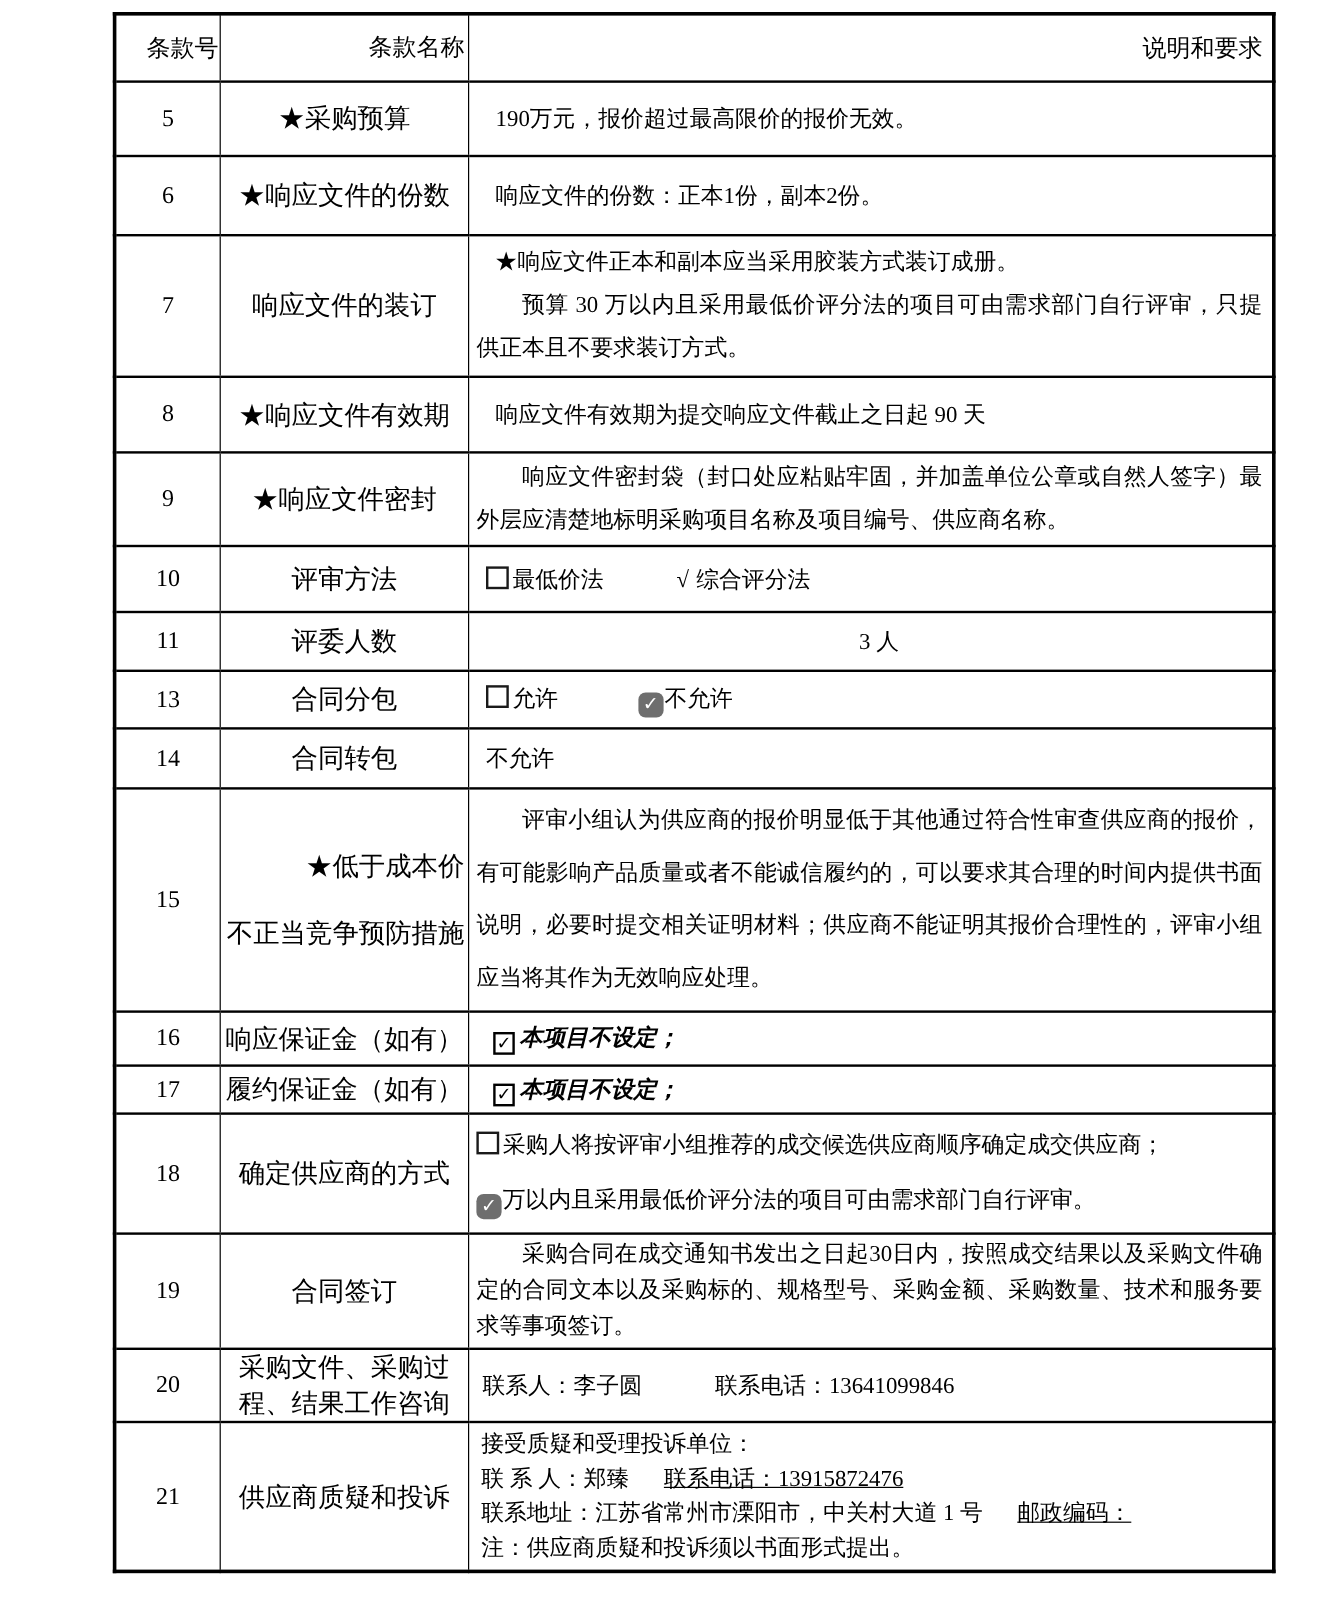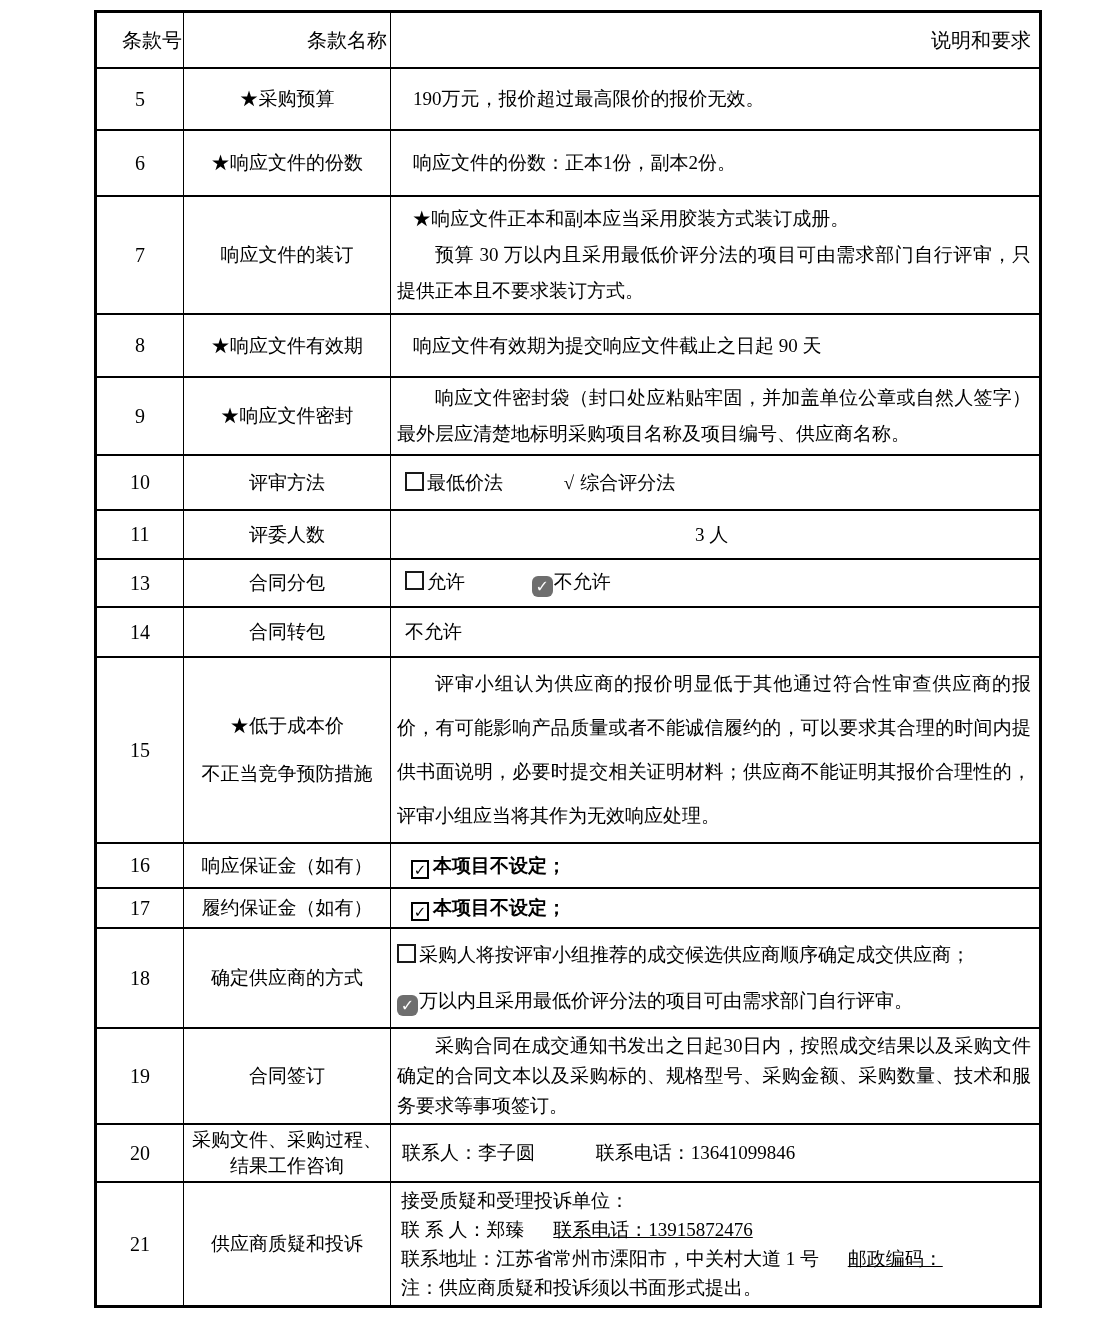--- a/index.html
+++ b/index.html
@@ -9,61 +9,61 @@
     -webkit-font-smoothing:antialiased;
   }
   .sheet{position:absolute;left:94px;top:10px;}
   table{border-collapse:collapse;table-layout:fixed;width:923px;border:3px solid #000;}
   td{
     border-top:2px solid #000;border-bottom:2px solid #000;
     border-left:1px solid #000;border-right:1px solid #000;
     vertical-align:middle;overflow:hidden;
   }
   .c1{width:84px;text-align:center;font-size:20px;}
-  .c2{width:200px;text-align:center;font-size:19px;line-height:1.35;padding:0 3px;}
+  .c2{width:200px;text-align:center;font-size:22px;line-height:1.35;padding:0 3px;}
   .c3{width:639px;font-size:19px;padding:2px 8px 2px 22px;}
   
   tr.hd td{height:50px}
   tr.r5  td{height:56px}  tr.r6  td{height:60px}  tr.r7  td{height:112px}
   tr.r8  td{height:57px}  tr.r9  td{height:72px}  tr.r10 td{height:49px}
   tr.r11 td{height:43px}  tr.r12 td{height:41px}  tr.r13 td{height:42px}
   tr.r14 td{height:44px}  tr.r15 td{height:180px} tr.r16 td{height:39px}
   tr.r17 td{height:34px}  tr.r18 td{height:94px}  tr.r19 td{height:90px}
   tr.r20 td{height:52px}  tr.r21 td{height:118px}
   
   .para{padding-left:6px;text-align:justify;margin-left:32px;}
   .para p{margin:0;}
   .ind2{text-indent:2em;}
   .ind1{text-indent:0.8em;}
   .lh36{line-height:36px;} .lh44{line-height:44px;}
   .lh30{line-height:30px;} .lh29{line-height:29px;} .lh46{line-height:46px;}
   .pl6{padding-left:6px;} .pl10{padding-left:10px;} .pl14{padding-left:14px;}
-  .pl20{padding-left:20px;} .pl28{padding-left:11px;}
-  .center{text-align:center;padding-left:1px;}
+  .pl20{padding-left:20px;font-style:italic;} .pl28{padding-left:11px;}
+  .center{text-align:center;padding-left:22px;}
   .bold{font-weight:700;}
   .hd td{font-size:20px;text-align:right;}
   
   .cb-empty{
     display:inline-block;width:15px;height:15px;border:2px solid #1a1a1a;
     vertical-align:-2px;margin-right:3px;background:#fff;
   }
   .cb-gray{
     display:inline-block;width:21px;height:21px;border-radius:6px;
     background:#6e6e6e;color:#fff;font-weight:700;font-size:16px;line-height:21px;
     text-align:center;vertical-align:-4px;margin-right:1px;
     font-family:"Liberation Sans","DejaVu Sans",sans-serif;
   }
   .cb-black{
     display:inline-block;width:14px;height:15px;border:2.5px solid #000;
     color:#000;font-weight:900;font-size:15px;line-height:15px;text-align:center;
     vertical-align:-3px;margin-right:4px;
     font-family:"Liberation Sans","DejaVu Sans",sans-serif;
   }
   .gap62{margin-left:62px;} .gap56{margin-left:56px;} .gap44{margin-left:24px;text-decoration:underline;}
-  .name2{line-height:2.55;}
+  .name2{line-height:2.55;text-align:right;}
   .chk-lite{margin-right:6px;}
 </style>
 </head>
 <body>
 
 <div class="sheet">
 <table>
   <tbody>
         <tr class="hd">
     <td class="c1">条款号</td>

